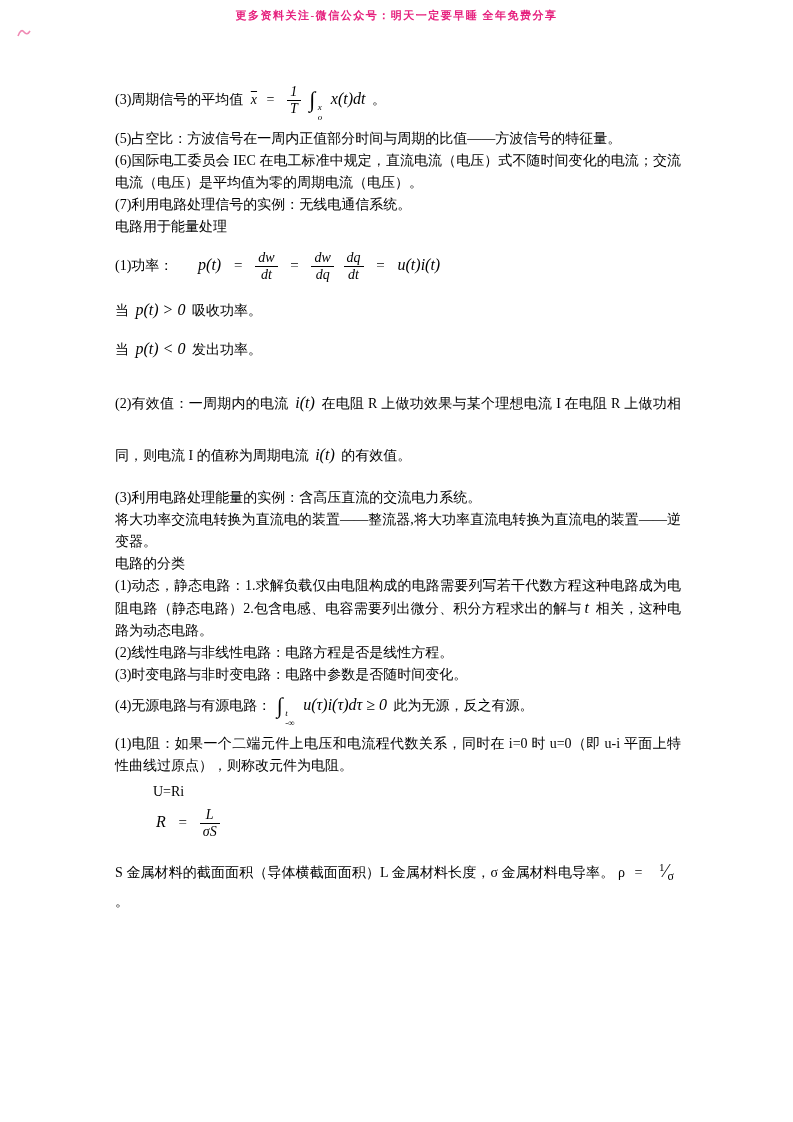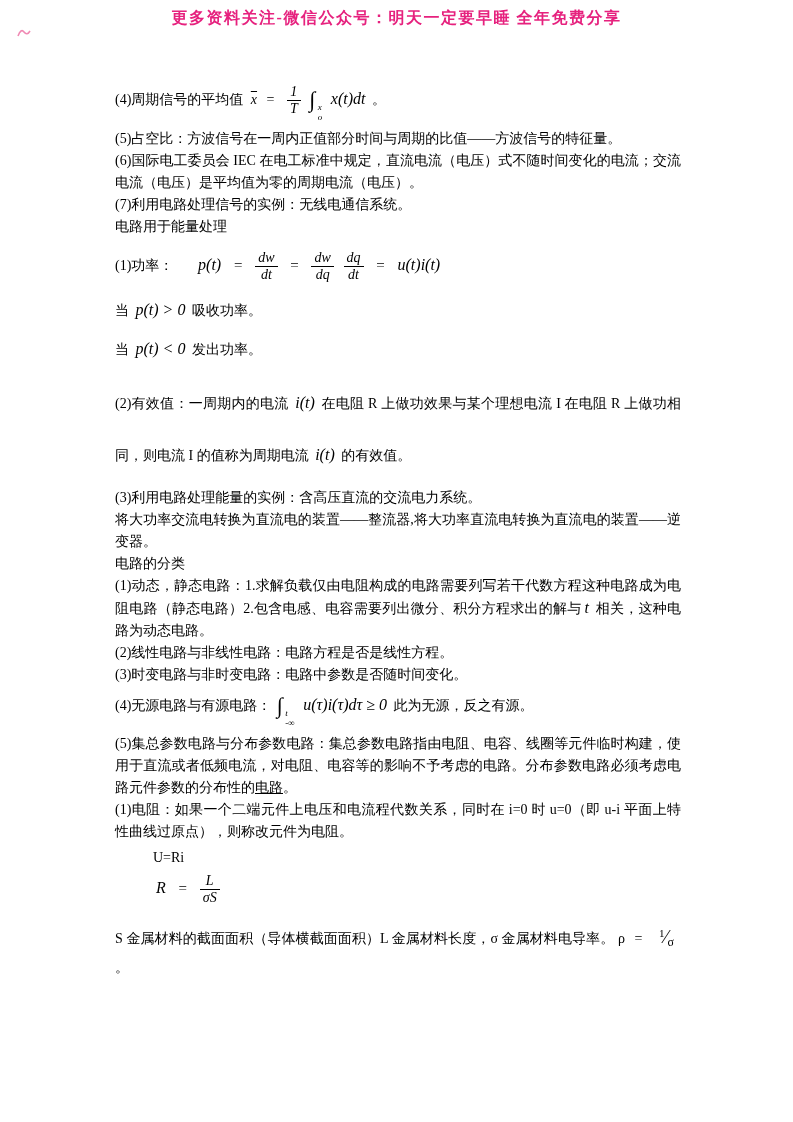--- a/index.html
+++ b/index.html
@@ -6,21 +6,21 @@
   html,body { background:#ffffff; }
   body {
     width:793px; height:1122px;
     font-family:"Liberation Serif","DejaVu Serif",serif;
     color:#000;
   }
   .page { position:relative; width:793px; height:1122px; overflow:hidden; background:#fff; }
 
   .header {
     position:absolute; top:8px; left:0; right:0;
-    text-align:center; font-size:16px; font-weight:bold;
+    text-align:center; font-size:11px; font-weight:bold;
     color:#e6217e; letter-spacing:1.5px;
     font-family:"Liberation Serif","DejaVu Serif",serif;
   }
   .corner-mark { position:absolute; top:26px; left:16px; color:#f08ab4; }
 
   .content {
     position:absolute; top:84px; left:115px; width:566px;
     font-size:14px; line-height:22px; text-align:justify;
   }
   p { margin:0; }
@@ -75,21 +75,21 @@
   </div>
   <div class="corner-mark">
     <svg width="16" height="14" viewBox="0 0 16 14">
       <path d="M2 10 Q5 2 8 6 T14 5" stroke="#f08ab4" stroke-width="1.6" fill="none"></path>
     </svg>
   </div>
 
   <div class="content">
 
     <p class="p4-line">
-      <span>(4)周期信号的平均值</span>
+      <span>(3)周期信号的平均值</span>
       <span class="overbar">x</span>
       <span class="eqsign">=</span>
       <span class="frac">
         <span class="num mi">1</span>
         <span class="den mi">T</span>
       </span>
       <span class="int-wrap">
         <span class="int-glyph">∫</span>
         <span class="int-limits">
           <span>x</span>
@@ -162,23 +162,20 @@
         <span class="int-glyph">∫</span>
         <span class="int-limits">
           <span>t</span>
           <span>-∞</span>
         </span>
       </span>
       <span class="inline-math">u(τ)i(τ)dτ ≥ 0</span>
       <span>此为无源，反之有源。</span>
     </p>
 
-    <p class="c5-para">
-      <span>(5)集总参数电路与分布参数电路：集总参数电路指由电阻、电容、线圈等元件临时构建，使用于直流或者低频电流，对电阻、电容等的影响不予考虑的电路。分布参数电路必须考虑电路元件参数的分布性的</span><span class="underlined">电路</span><span>。</span>
-    </p>
 
     <p class="resistor-para">(1)电阻：如果一个二端元件上电压和电流程代数关系，同时在 i=0 时 u=0（即 u-i 平面上特性曲线过原点），则称改元件为电阻。</p>
 
     <p class="eq-uri">U=Ri</p>
 
     <p class="eq-r">
       <span class="inline-math">R</span>
       <span class="eqsign">=</span>
       <span class="frac">
         <span class="num mi">L</span>

